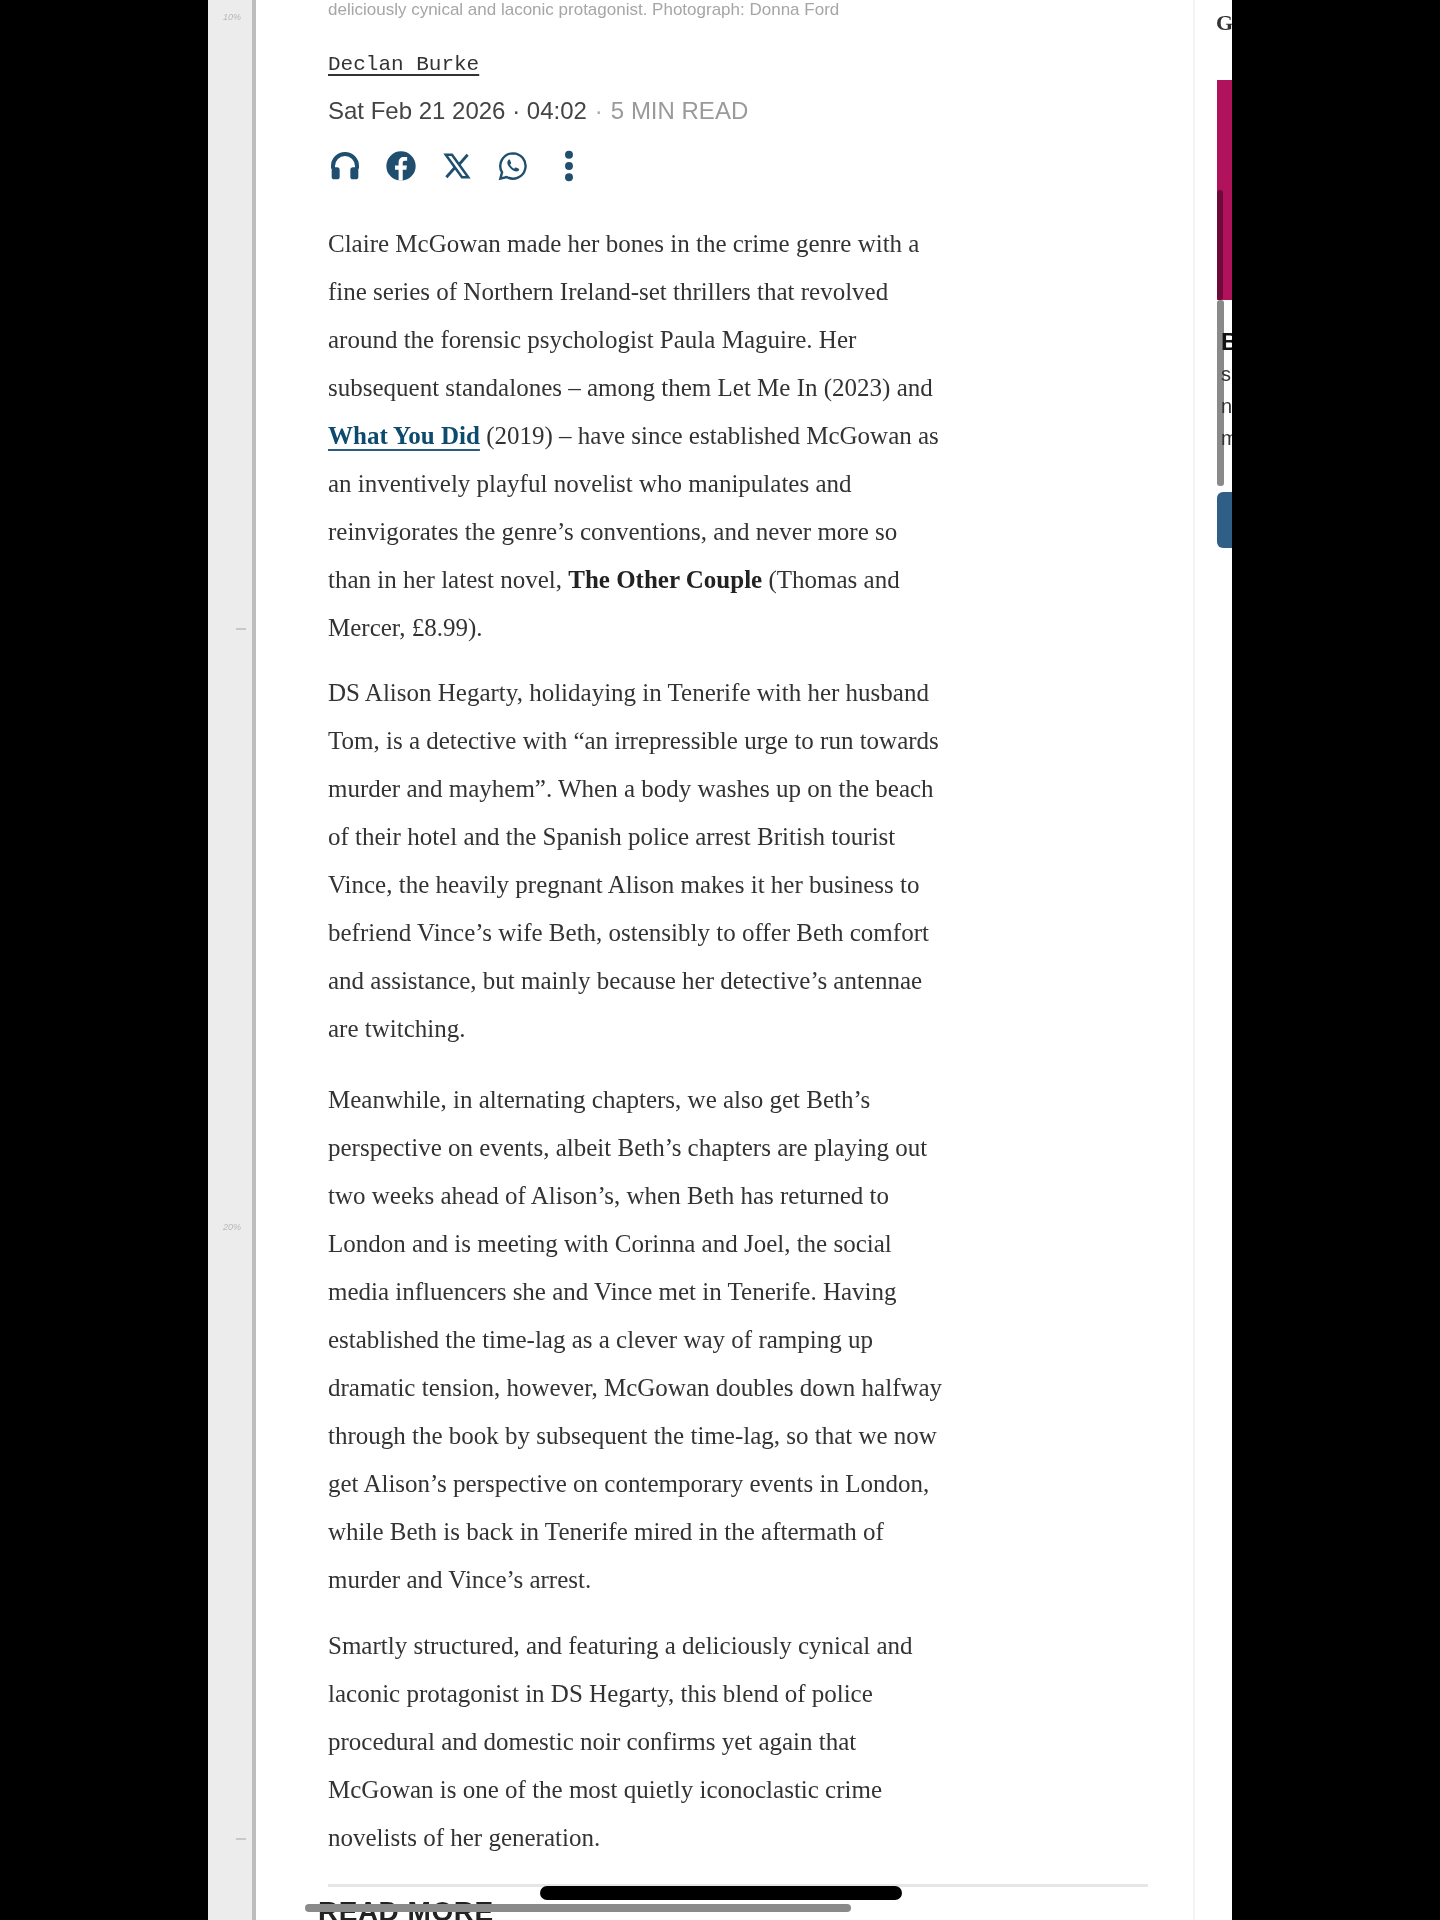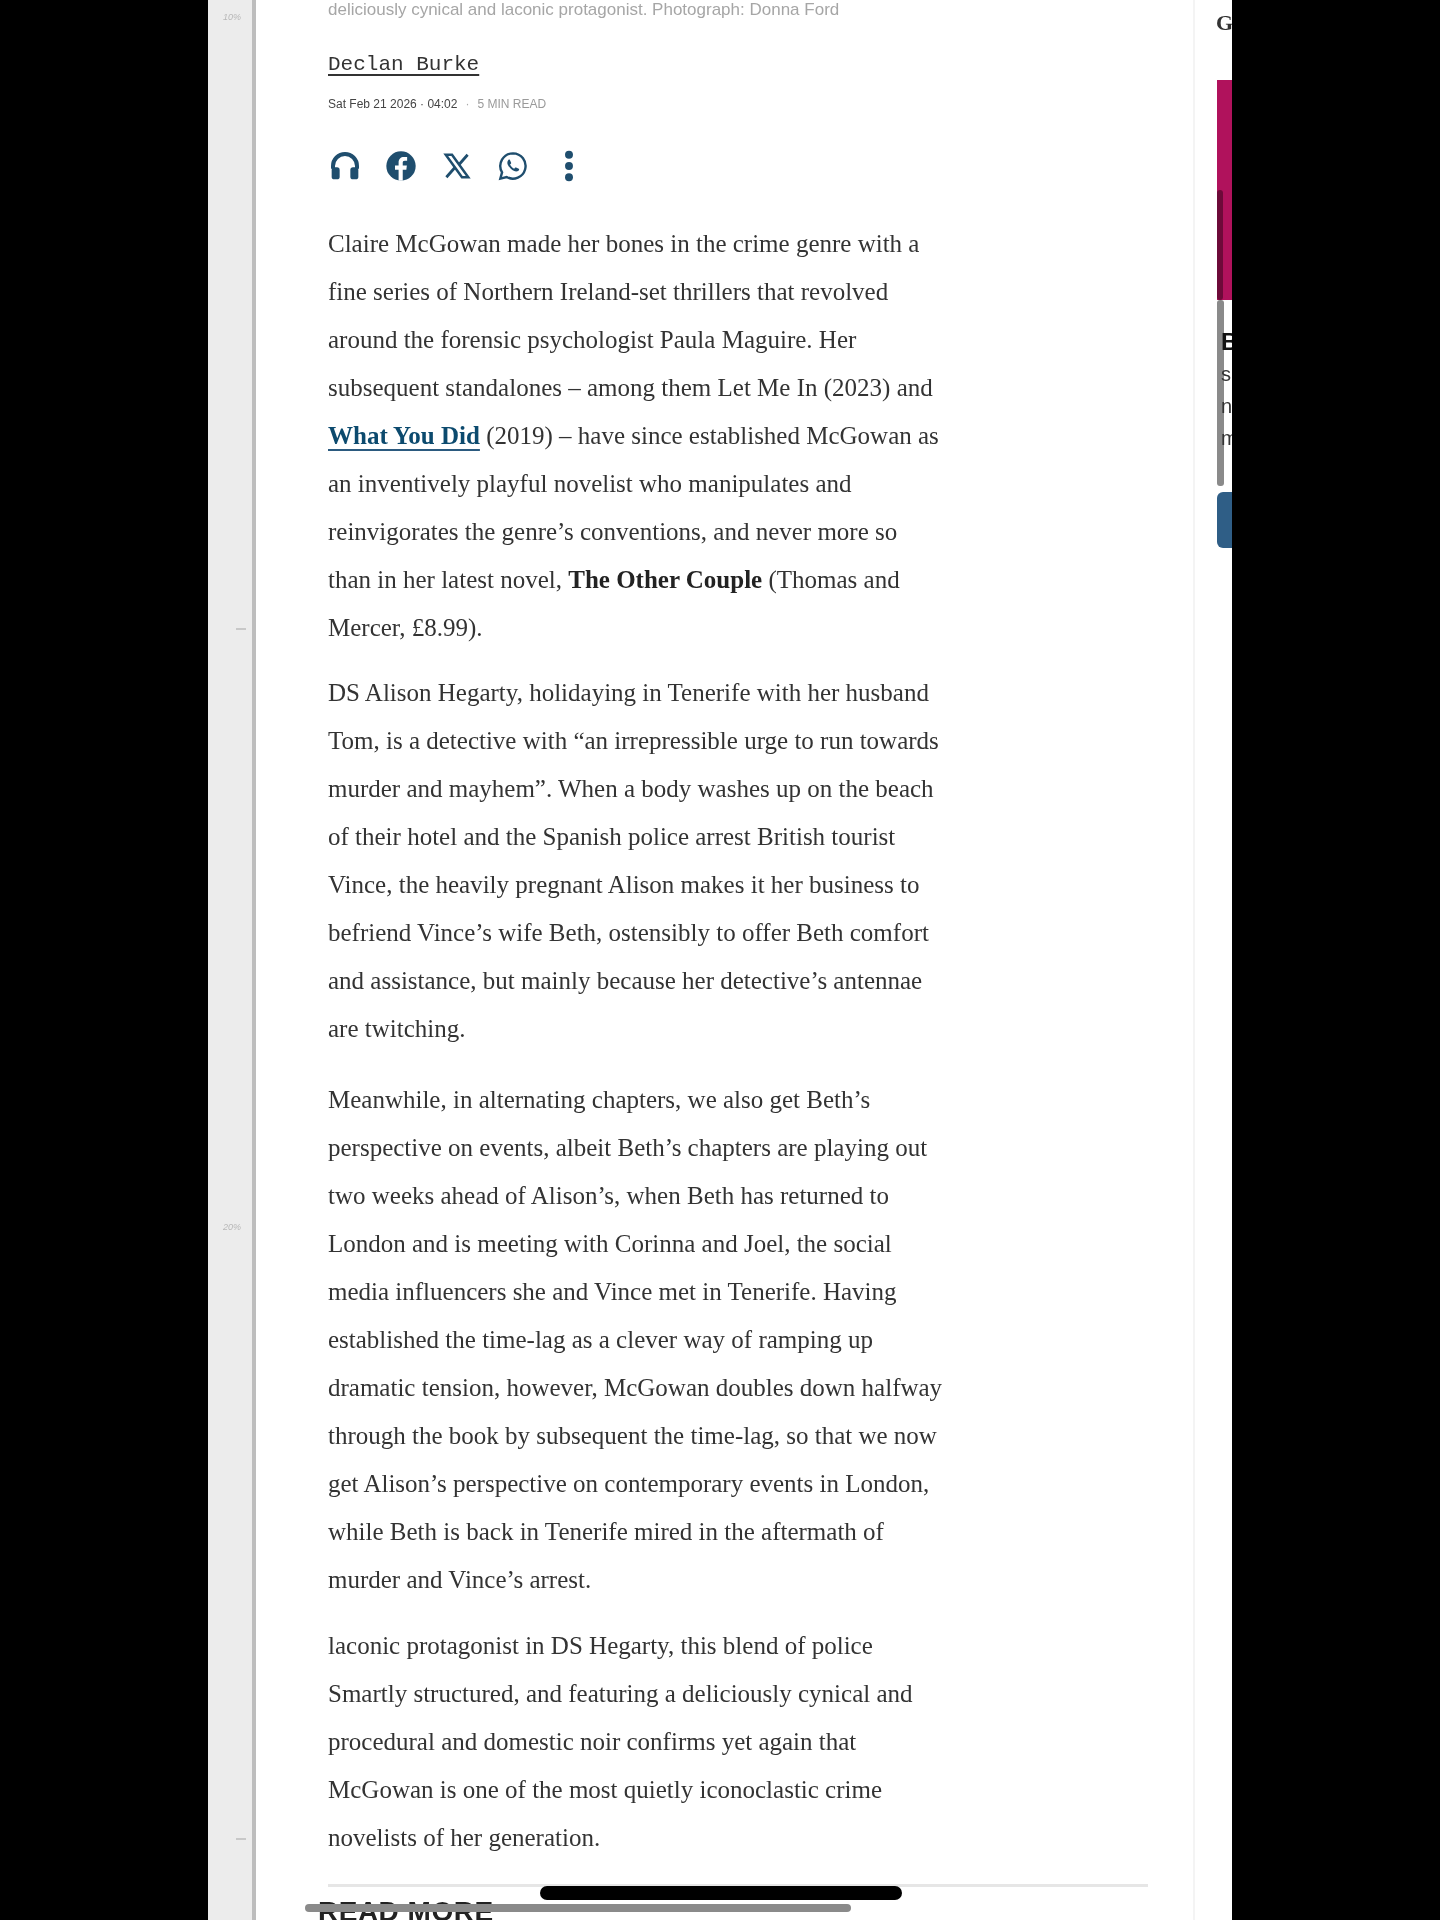--- a/index.html
+++ b/index.html
@@ -6,21 +6,21 @@
   body { width:1440px; height:1920px; background:#000; position:relative; overflow:hidden; font-family:"Liberation Serif", serif; }
   .screen { position:absolute; left:208px; top:0; width:1024px; height:1920px; background:#ffffff; overflow:hidden; }
   .gutter { position:absolute; left:0; top:0; width:44px; height:1920px; background:#ececec; }
   .gutter-line { position:absolute; left:44px; top:0; width:4px; height:1920px; background:#bdbdbd; }
   .gutter-label { position:absolute; left:9px; width:30px; font-family:"Liberation Sans", sans-serif; font-size:9px; color:#b8b8b8; text-align:center;font-style:italic; }
   .gutter-tick { position:absolute; left:28px; width:10px; height:2px; background:#c8c8c8; }
   .divider-right { position:absolute; left:985px; top:0; width:2px; height:1920px; background:#f4f4f4; }
   .article { position:absolute; left:120px; top:0; width:860px; }
   .caption { position:absolute; left:0; top:0; font-family:"Liberation Sans", sans-serif; font-size:17px; color:#a6a6a6; white-space:nowrap; }
   .author { position:absolute; left:0; top:53px; font-family:Liberation Mono, monospace; font-size:21px; color:#333; text-decoration:underline; text-underline-offset:4px; text-decoration-thickness:2px; cursor:pointer; }
-  .meta { position:absolute; left:0; top:97px; font-family:"Liberation Sans", sans-serif; font-size:12px; color:#444; white-space:nowrap; }
+  .meta { position:absolute; left:0; top:97px; font-family:"Liberation Sans", sans-serif; font-size:24px; color:#444; white-space:nowrap; }
   .meta .dot { color:#aaa; margin:0 8px; }
   .meta .read { color:#9a9a9a; }
   .icons { position:absolute; left:0; top:146px; height:40px; display:flex; align-items:center; gap:22px; }
   .icons .ic { width:34px; height:34px; display:flex; align-items:center; justify-content:center; cursor:pointer; }
   .body-text { position:absolute; left:0; width:860px; font-size:25px; line-height:48px; color:#333; }
   .line { white-space:nowrap; height:48px; }
   .link { color:#0c4a6e; text-decoration:underline; text-decoration-color:#2b5a7f; text-underline-offset:5px; text-decoration-thickness:2px; cursor:pointer;font-weight:bold; }
   .bold { font-weight:bold; color:#222; }
   .hr { position:absolute; left:0; top:1884px; width:820px; height:3px; background:#e6e6e6; }
   .read-more { position:absolute; left:-10px; top:1896px; font-family:"Liberation Sans", sans-serif; font-weight:bold; font-size:28px; color:#222; cursor:pointer; letter-spacing:0.5px; }
@@ -120,22 +120,22 @@
       <div class="line">media influencers she and Vince met in Tenerife. Having</div>
       <div class="line">established the time-lag as a clever way of ramping up</div>
       <div class="line">dramatic tension, however, McGowan doubles down halfway</div>
       <div class="line">through the book by subsequent the time-lag, so that we now</div>
       <div class="line">get Alison’s perspective on contemporary events in London,</div>
       <div class="line">while Beth is back in Tenerife mired in the aftermath of</div>
       <div class="line">murder and Vince’s arrest.</div>
     </div>
 
     <div class="body-text" style="top:1622px">
+      <div class="line">Smartly structured, and featuring a deliciously cynical and</div>
       <div class="line">laconic protagonist in DS Hegarty, this blend of police</div>
-      <div class="line">Smartly structured, and featuring a deliciously cynical and</div>
       <div class="line">procedural and domestic noir confirms yet again that</div>
       <div class="line">McGowan is one of the most quietly iconoclastic crime</div>
       <div class="line">novelists of her generation.</div>
     </div>
 
     <div class="hr"></div>
     <div class="read-more">READ MORE</div>
   </div>
 
   <div class="side-g">G</div>

